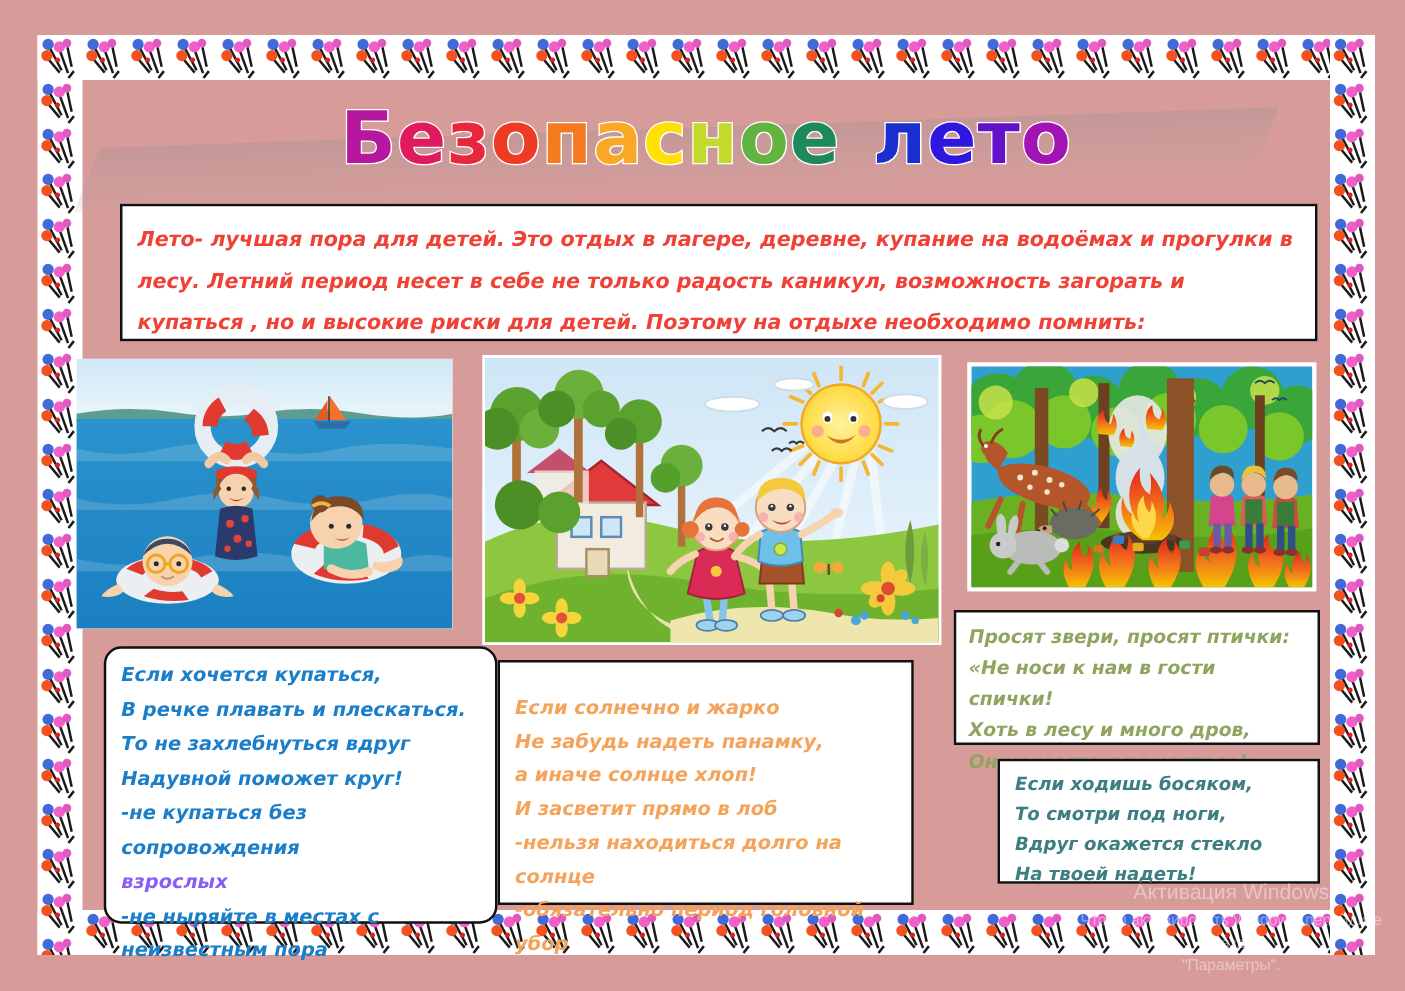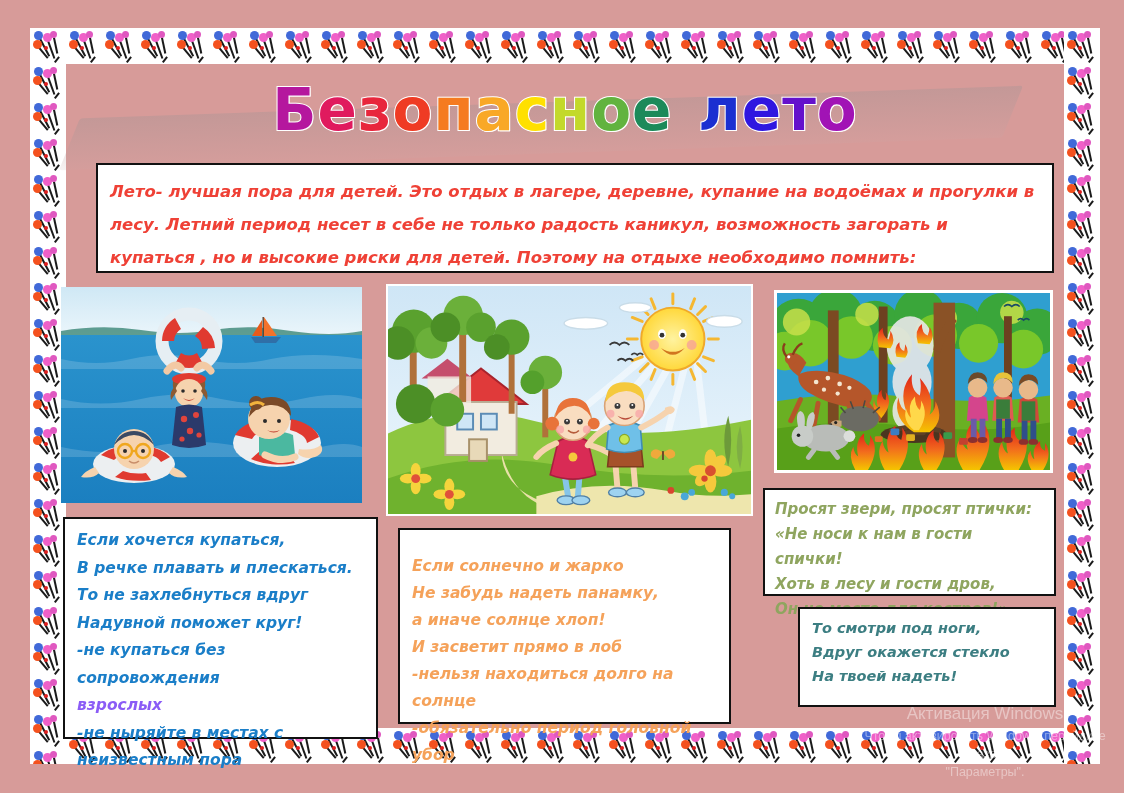--- a/index.html
+++ b/index.html
@@ -124,25 +124,26 @@
     padding: 10px 12px 0 12px;
   }
   #intro-card p {
     color: #ef4136;
     font-size: 16.5px;
     line-height: 33px;
   }
 
   
   #water-card {
-    left: 63px;
+    left: 83px;
     top: 517px;
     width: 315px;
     height: 222px;
     padding: 8px 10px 0 12px;
+    border-radius: 14px;
   }
   #water-card p {
     color: #1a7ec8;
     font-size: 15.5px;
     line-height: 27.5px;
   }
 
   
   #sun-card {
     left: 398px;
@@ -1928,24 +1929,25 @@
       <p style="color: rgb(245, 162, 90);">Не забудь надеть панамку,</p>
       <p style="color: rgb(245, 162, 90);"> а иначе солнце хлоп!</p>
       <p style="color: rgb(245, 162, 90);"> И засветит прямо в лоб</p>
       <p style="color: rgb(245, 162, 90);">-нельзя находиться долго на солнце</p>
       <p style="color: rgb(245, 162, 90);">-обязательно период головной</p>
       <p style="color: rgb(245, 162, 90);">убор</p>
     </div>
   <div class="card" id="forest-card" style="border-color: rgb(17, 17, 17);">
       <p style="color: rgb(143, 165, 95);">Просят звери,  просят птички:</p>
       <p style="color: rgb(143, 165, 95);">«Не носи к нам в гости спички!</p>
-      <p style="color: rgb(143, 165, 95);">Хоть в лесу и гости дров,</p>
+      <p style="color: rgb(143, 165, 95);">Хоть в лесу и много дров,</p>
       <p style="color: rgb(143, 165, 95);">Он не место для костров!»</p>
     </div>
   <div class="card" id="barefoot-card" style="border-color: rgb(17, 17, 17);">
+      <p style="color: rgb(60, 126, 130);">Если ходишь босяком,</p>
       <p style="color: rgb(60, 126, 130);">То смотри под ноги,</p>
       <p style="color: rgb(60, 126, 130);"> Вдруг окажется  стекло</p>
       <p style="color: rgb(60, 126, 130);">На твоей надеть!</p>
     </div>
 
   <div id="watermark">
     <div id="wm-title">Активация Windows</div>
     <div id="wm-line1">Чтобы активировать Windows, перейдите в раздел</div>
     <div id="wm-line2">"Параметры".</div>
   </div>

